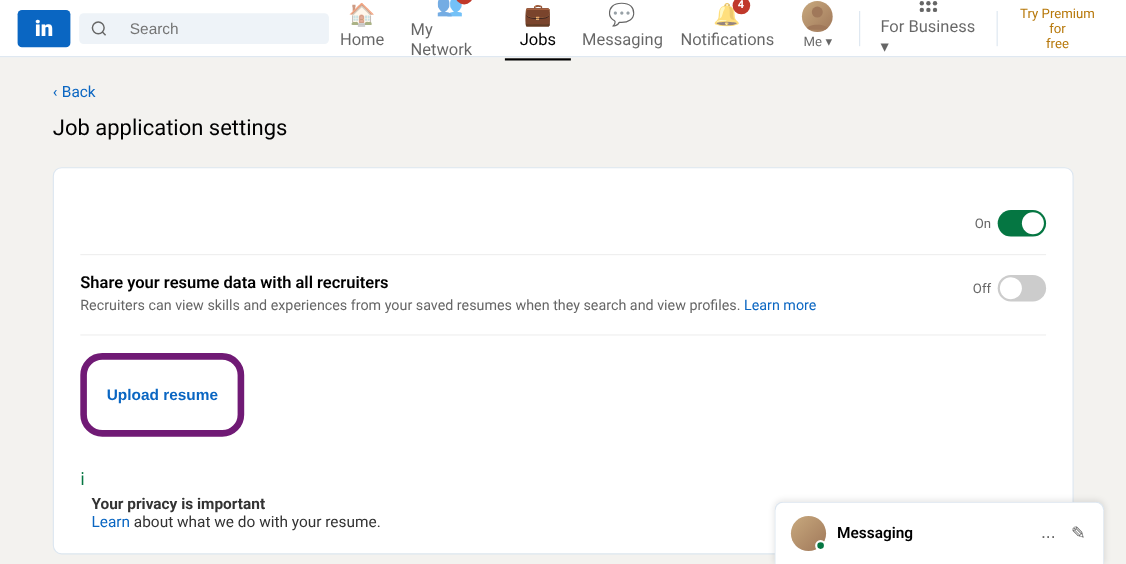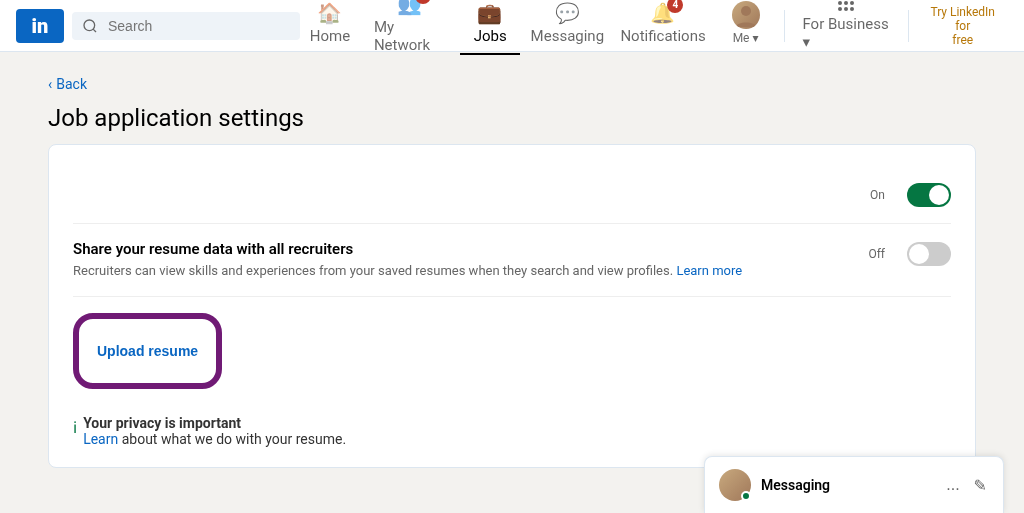--- a/index.html
+++ b/index.html
@@ -36,21 +36,21 @@
       flex-shrink: 0;
       margin-right: 8px;
     }
     .navbar-search {
       display: flex;
       align-items: center;
       background: #eef3f8;
       border-radius: 4px;
       padding: 6px 10px;
       width: 240px;
-      gap: 10px;
+      gap: 20px;
     }
     .navbar-search input {
       border: none;
       background: transparent;
       outline: none;
       font-size: 14px;
       color: #666;
       width: 100%;
     }
     .search-icon-svg {
@@ -153,24 +153,24 @@
       gap: 4px;
       color: #0a66c2;
       font-size: 14px;
       cursor: pointer;
       margin-bottom: 12px;
       width: fit-content;
     }
 
     
     .page-title {
-      font-size: 24px;
+      font-size: 20px;
       font-weight: 400;
       color: #000;
-      margin-bottom: 12px;
+      margin-bottom: 24px;
     }
 
     
     .settings-card {
       background: #fff;
       border-radius: 8px;
       border: 1px solid #dce6f0;
       padding: 20px 24px;
       margin-bottom: 16px;
     }
@@ -199,21 +199,21 @@
     .setting-desc a, .setting-desc .learn-more {
       color: #0a66c2;
       text-decoration: none;
       cursor: pointer;
     }
 
     
     .toggle-container {
       display: flex;
       align-items: center;
-      gap: 22px;
+      gap: 6px;
       flex-shrink: 0;
       margin-top: 2px;
     }
     .toggle-label {
       font-size: 12px;
       color: #666;
     }
     .toggle {
       position: relative;
       width: 44px;
@@ -265,21 +265,21 @@
       align-items: flex-start;
       gap: 6px;
       margin-top: 20px;
     }
     .privacy-icon {
       color: #057642;
       font-size: 16px;
       flex-shrink: 0;
       margin-top: 1px;
     }
-    .privacy-text { font-size: 14px; color: #333; }
+    .privacy-text { font-size: 14px; color: #333; margin-top: 28px; }
     .privacy-text a { color: #0a66c2; text-decoration: none; cursor: pointer; }
 
     
     .messaging-widget {
       position: fixed;
       bottom: 0;
       right: 20px;
       background: #fff;
       border: 1px solid #dce6f0;
       border-bottom: none;
@@ -412,21 +412,21 @@
             <div class="grid-dot"></div>
             <div class="grid-dot"></div>
         </div>
       </div>
       <span class="nav-item-label">For Business ▾</span>
     </div>
 
     <div class="nav-divider"></div>
 
     <div class="nav-premium">
-      <span>Try LinkedIn for</span>
+      <span>Try Premium for</span>
       <span>free</span>
     </div>
   </div>
 </nav>
 
 <div class="main-content">
 
   <div class="back-link">
     <span>‹</span>
     <span>Back</span>

